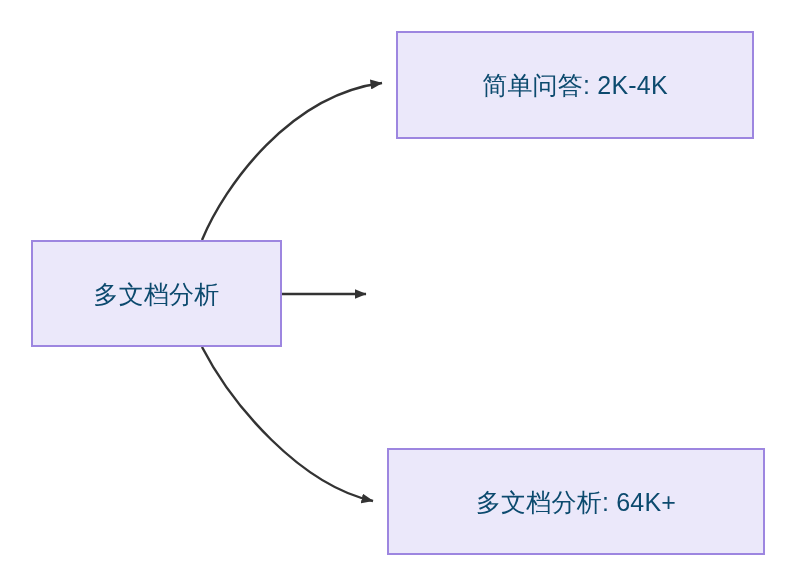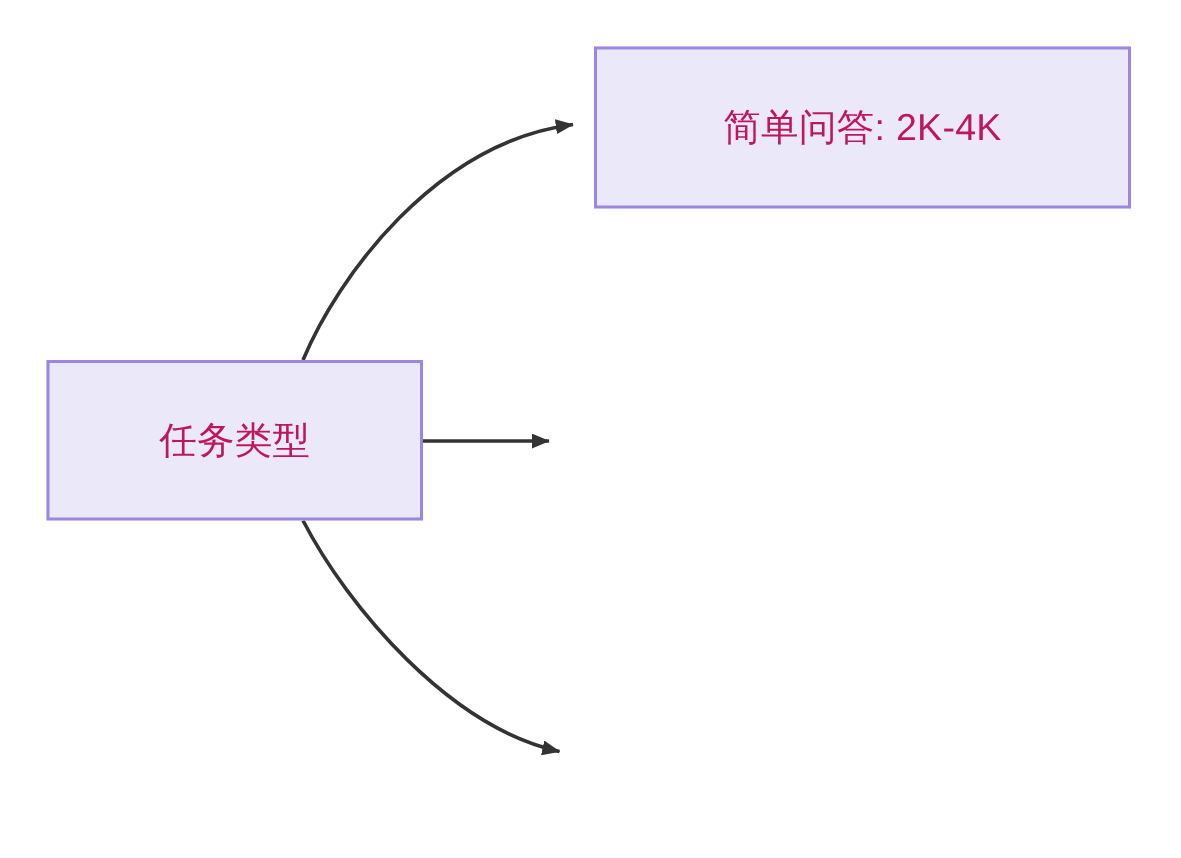--- a/index.html
+++ b/index.html
@@ -33,21 +33,21 @@
     background: #ebe8fa;
     border: 2px solid #9d86e0;
     display: flex;
     align-items: center;
     justify-content: center;
     text-align: center;
   }
   .node-label {
     font-size: 25px;
     line-height: 1.2;
-    color: #be185d;
+    color: #0c4a6e;
     letter-spacing: 0.2px;
     white-space: nowrap;
   }
   
   #node-root {
     left: 31px;
     top: 240px;
     width: 251px;
     height: 107px;
   }
@@ -84,22 +84,25 @@
     </defs>
 
     <path d="M202,240 C225,185 290,95 382,83" fill="none" stroke="#333333" stroke-width="2.4" marker-end="url(#arrowhead)"></path>
 
     <path d="M282,294 L366,294" fill="none" stroke="#333333" stroke-width="2.4" marker-end="url(#arrowhead)"></path>
 
     <path d="M202,347 C232,405 300,485 373,501" fill="none" stroke="#333333" stroke-width="2.4" marker-end="url(#arrowhead)"></path>
   </svg>
 
   <div class="node" id="node-root">
-    <span class="node-label">任务类型</span>
+    <span class="node-label">多文档分析</span>
   </div>
 
   <div class="node" id="node-simple-qa">
     <span class="node-label">简单问答: 2K-4K</span>
   </div>
 
 
+  <div class="node" id="node-multidoc-analysis">
+    <span class="node-label">多文档分析: 64K+</span>
+  </div>
 
 </div>
 
 </body></html>

